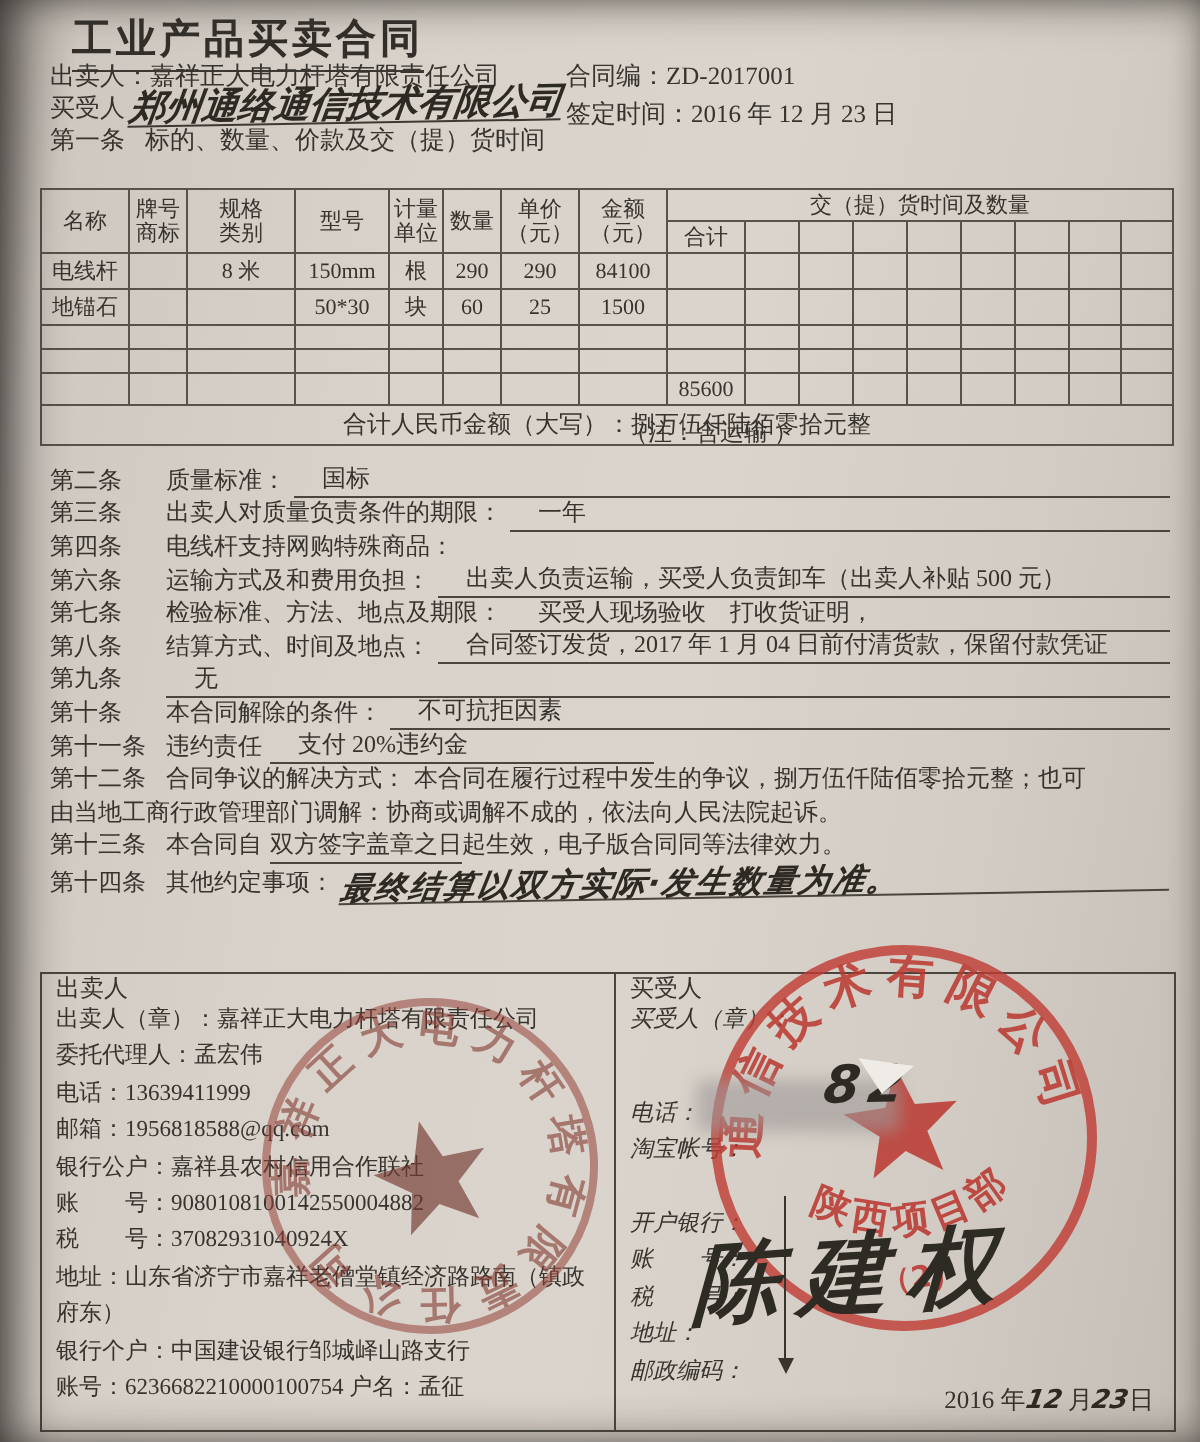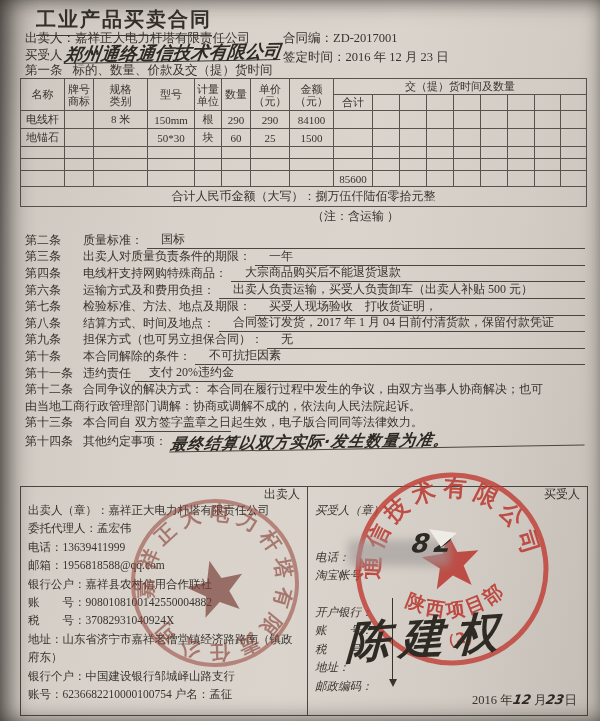--- a/index.html
+++ b/index.html
@@ -22,21 +22,21 @@
   .hline{font-size:12.5px;white-space:nowrap;}
   .hl1{top:30px;left:25px;} .hl1r{top:30px;left:283px;}
   .hl2{top:45px;left:25px;} .hl2r{top:49px;left:283px;}
   .clause1{top:62px;left:25px;font-size:12.5px;}
   .cno1{margin-right:10px;}
   .hand{font-family:"DejaVu Sans","Liberation Sans",sans-serif;font-style:italic;font-weight:bold;
     color:#2d2923;display:inline-block;transform:skewX(-8deg) rotate(-1deg);}
   .buyer-hand{font-size:18px;letter-spacing:0px;border-bottom:1.5px solid #3c3833;
     margin-left:2px;line-height:16px;}
   
-  table.goods{top:78px;left:20px;position:absolute;border-collapse:collapse;table-layout:fixed;
+  table.goods{top:94px;left:20px;position:absolute;border-collapse:collapse;table-layout:fixed;
     width:566px;font-size:11px;border-radius:21px;}
   table.goods th,table.goods td{border:1px solid #57524b;padding:0 1px;text-align:center;
     font-weight:normal;overflow:hidden;white-space:nowrap;}
   table.goods .h2{line-height:12px;}
   .caps-row td{text-align:left;padding-left:6px;font-size:12px;}
   .note{top:208px;left:312px;font-size:12px;}
   
   .clauses{top:232px;left:25px;width:560px;font-size:12px;}
   .cl{display:flex;align-items:center;height:16.6px;white-space:nowrap;}
   .cl .cno{flex:0 0 58px;}
@@ -47,21 +47,21 @@
   .cl .plain{border:none;padding:0;}
   .ul{border-bottom:1px solid #4a453e;}
   .wrapline{height:16.6px;display:flex;align-items:flex-start;font-family:Liberation Serif, serif;}
   .hand14{font-size:16px;letter-spacing:1px;border-bottom:1px solid #4a453e;flex:1;
     line-height:14px;transform:skewX(-10deg) rotate(-1deg);}
   
   .boxes{top:486px;left:20px;width:566px;height:228px;display:flex;
     border:1.5px solid #4a453e;font-size:11.5px;}
   .box-l{width:287px;border-right:1.5px solid #4a453e;padding:1px 7px;box-sizing:border-box;}
   .box-r{flex:1;padding:1px 7px;box-sizing:border-box;position:relative;}
-  .box-title{text-align:right;font-size:12px;height:13px;line-height:13px;}
+  .box-title{text-align:left;font-size:12px;height:13px;line-height:13px;}
   .bl{line-height:18.4px;white-space:nowrap;}
   .bl-wrap{line-height:18.4px;white-space:normal;}
   .box-r .bl{line-height:18.5px;font-style:italic;}
   .sp28{margin-top:28px;} .sp18{margin-top:18px;}
   .box-date{position:absolute;right:10px;bottom:6px;font-size:12.5px;}
   .hand-digit{font-size:13px;transform:skewX(-10deg);}
   
   .stamp{pointer-events:none;z-index:20;}
   .seller-stamp{left:126px;top:494px;transform:rotate(-14deg);opacity:.82;}
   .buyer-stamp{left:349px;top:466px;transform:rotate(-7deg);opacity:.95;}
@@ -270,56 +270,54 @@
       <span class="cval fill">国标</span>
     </div>
     <div class="cl">
       <span class="cno">第三条</span>
       <span class="clabel">出卖人对质量负责条件的期限：</span>
       <span class="cval fill">一年</span>
     </div>
     <div class="cl">
       <span class="cno">第四条</span>
       <span class="clabel">电线杆支持网购特殊商品：</span>
-      <span class="cval fill">大宗商品购买后不能退货退款</span>
     </div>
     <div class="cl">
       <span class="cno">第六条</span>
       <span class="clabel">运输方式及和费用负担：</span>
       <span class="cval fill">出卖人负责运输，买受人负责卸车（出卖人补贴 500 元）</span>
     </div>
     <div class="cl">
       <span class="cno">第七条</span>
       <span class="clabel">检验标准、方法、地点及期限：</span>
       <span class="cval fill">买受人现场验收　打收货证明，</span>
     </div>
     <div class="cl">
       <span class="cno">第八条</span>
       <span class="clabel">结算方式、时间及地点：</span>
       <span class="cval fill">合同签订发货，2017 年 1 月 04 日前付清货款，保留付款凭证</span>
     </div>
     <div class="cl">
       <span class="cno">第九条</span>
-      <span class="clabel">担保方式（也可另立担保合同）：</span>
       <span class="cval fill">无</span>
     </div>
     <div class="cl">
       <span class="cno">第十条</span>
       <span class="clabel">本合同解除的条件：</span>
       <span class="cval fill">不可抗拒因素</span>
     </div>
     <div class="cl">
       <span class="cno">第十一条</span>
       <span class="clabel">违约责任</span>
       <span class="cval short">支付 20%违约金</span>
     </div>
     <div class="cl">
       <span class="cno">第十二条</span>
       <span class="clabel">合同争议的解决方式：</span>
-      <span class="plain">本合同在履行过程中发生的争议，由双方当事人协商解决；也可</span>
+      <span class="plain">本合同在履行过程中发生的争议，捌万伍仟陆佰零拾元整；也可</span>
     </div>
     <div class="wrapline">
       <span class="plain">由当地工商行政管理部门调解：协商或调解不成的，依法向人民法院起诉。</span>
     </div>
     <div class="cl">
       <span class="cno">第十三条</span>
       <span class="clabel">本合同自</span>
       <span class="ul">双方签字盖章之日</span>
       <span class="plain">起生效，电子版合同同等法律效力。</span>
     </div>

